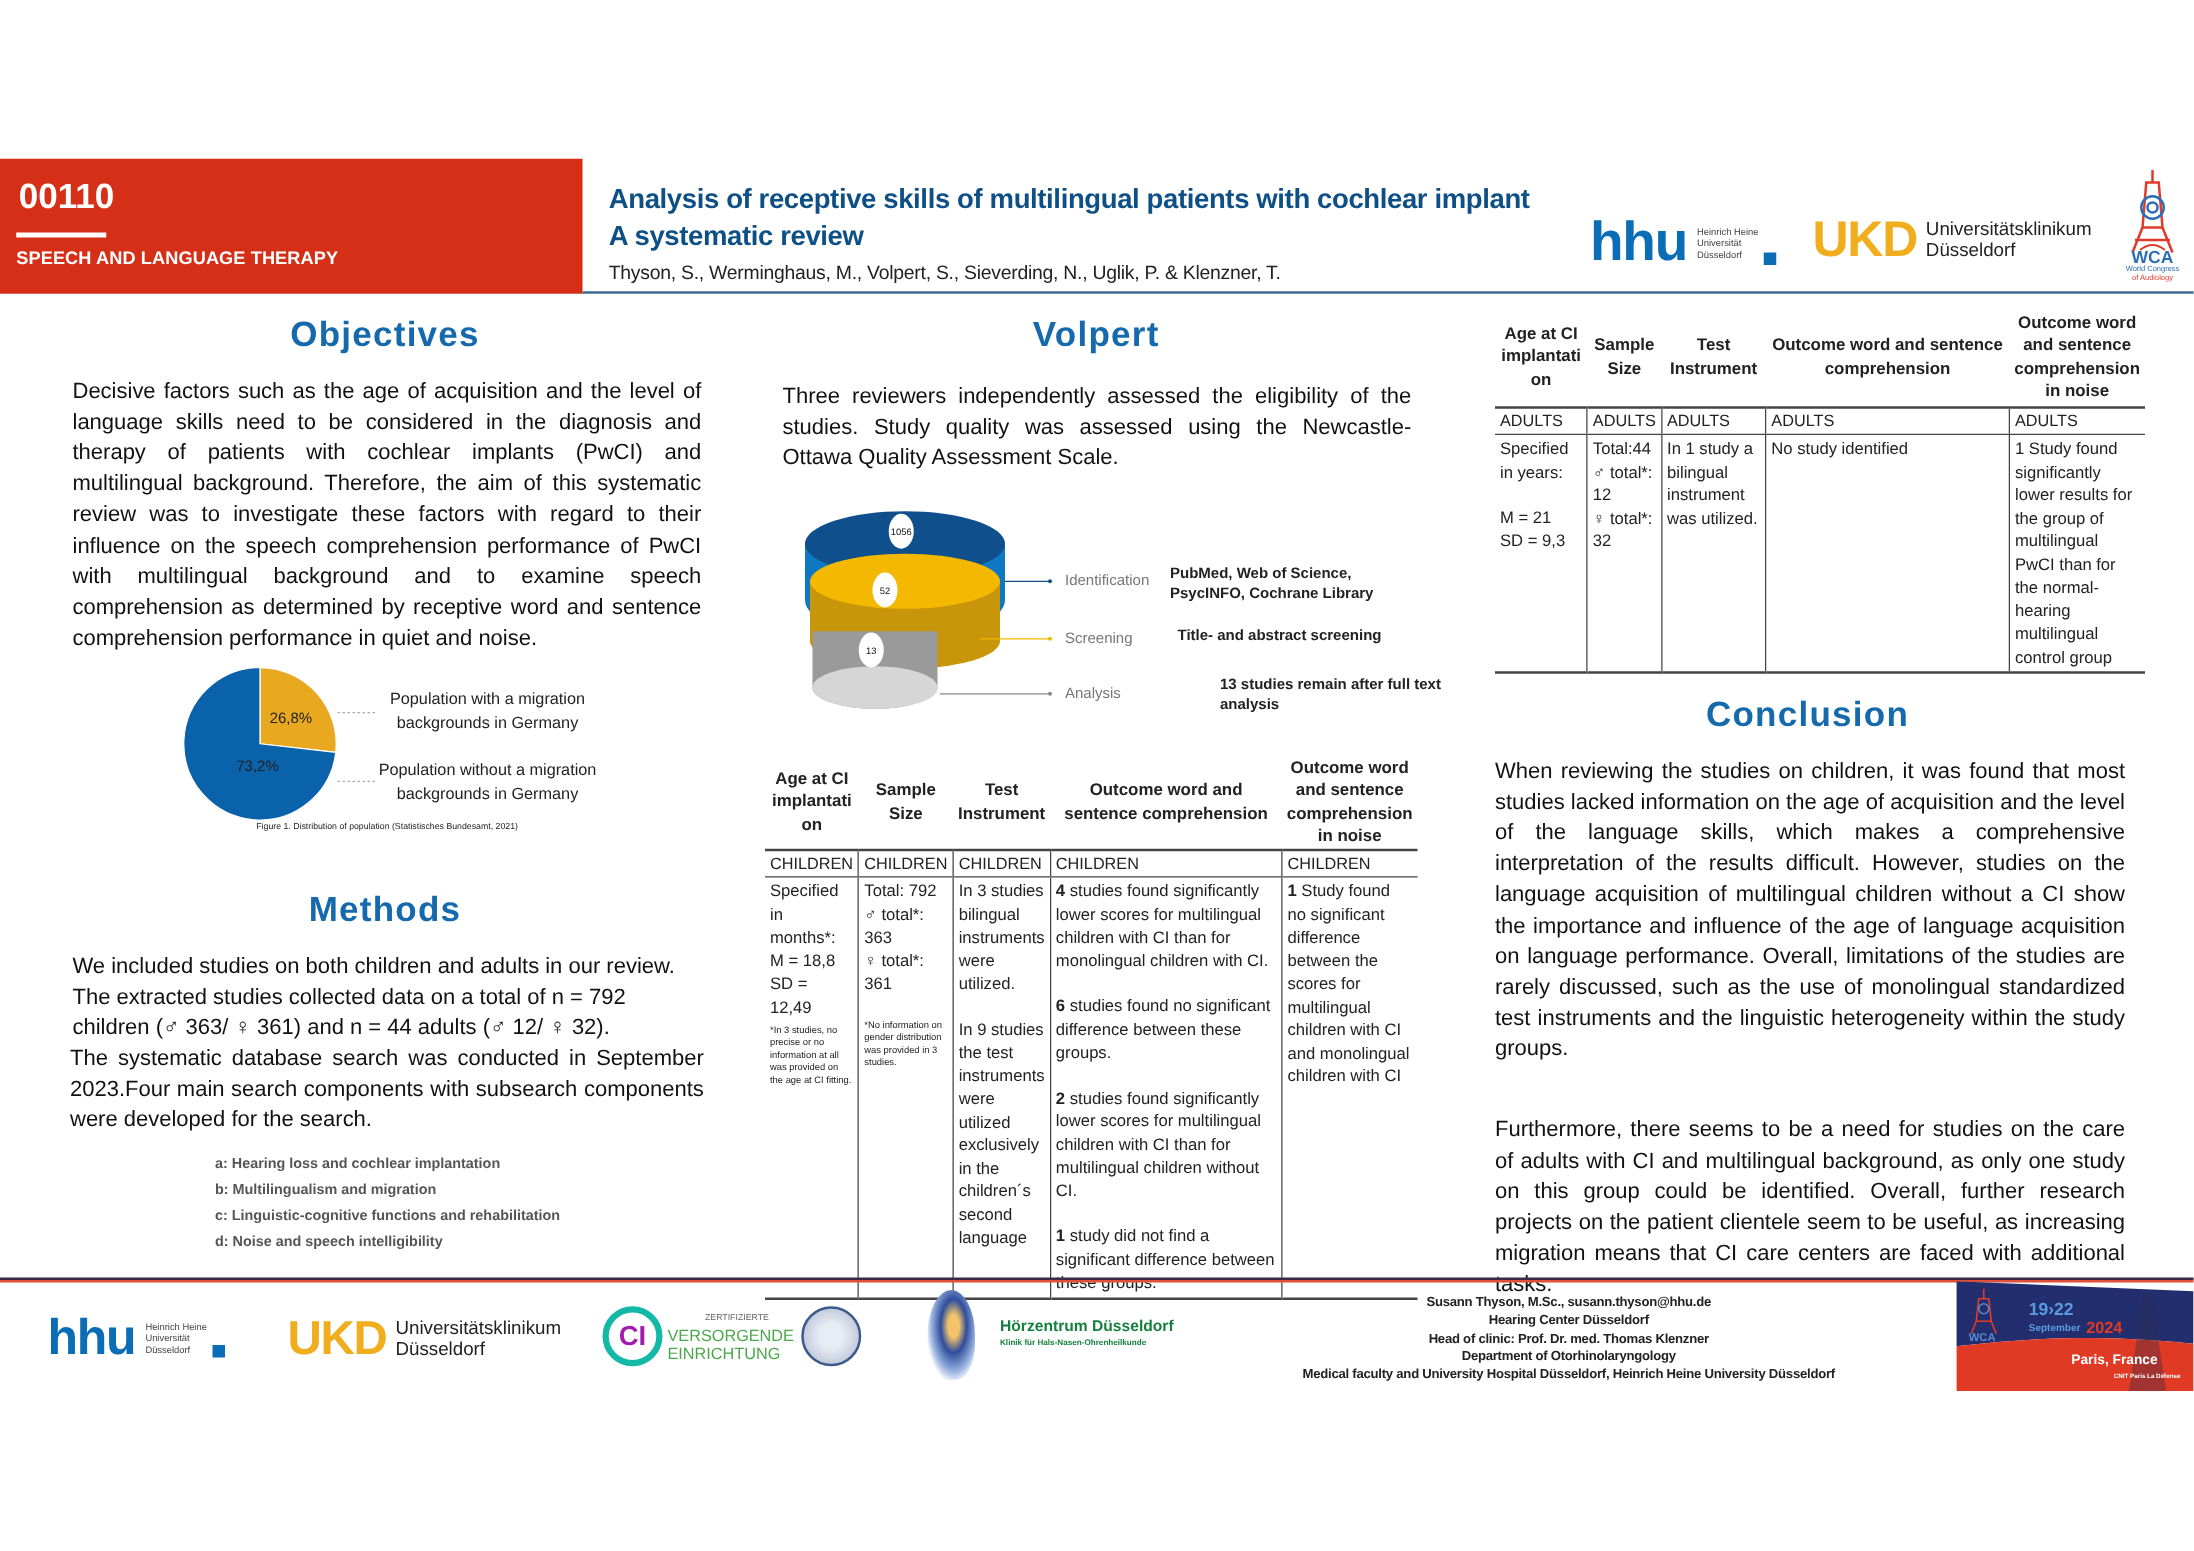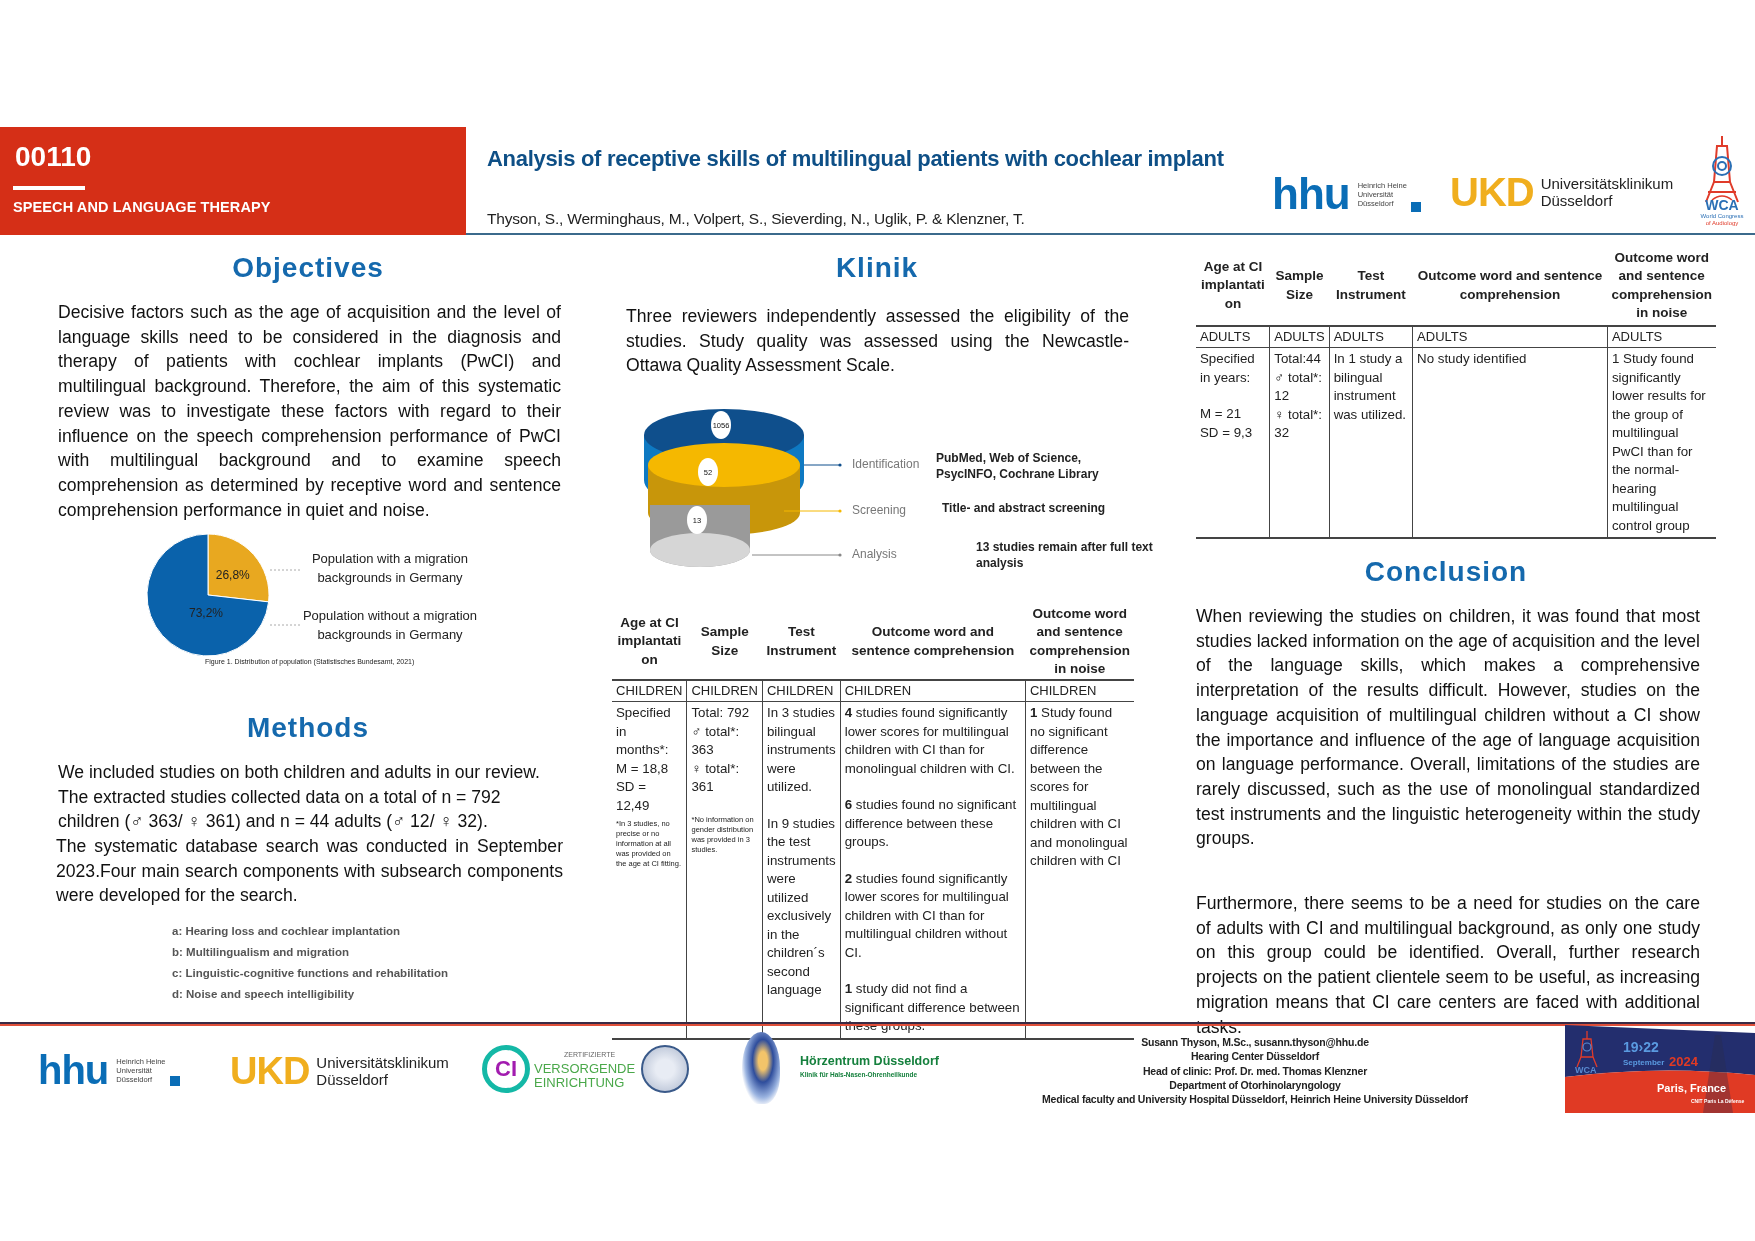--- a/index.html
+++ b/index.html
@@ -72,20 +72,21 @@
 <body>
 
 <div class="hdr-red">
   <div class="hdr-code">00110</div>
   <div class="hdr-underline"></div>
   <div class="hdr-dept">SPEECH AND LANGUAGE THERAPY</div>
 </div>
 <div class="hdr-line"></div>
 <div class="hdr-title">
   <div>Analysis of receptive skills of multilingual patients with cochlear implant</div>
+  <div>A systematic review</div>
 </div>
 <div class="hdr-authors">Thyson, S., Werminghaus, M., Volpert, S., Sieverding, N., Uglik, P. &amp; Klenzner, T.</div>
 
 <div class="logo-hhu" style="left:1272px; top:172px;">
   <span class="hhu-word">hhu</span>
   <span class="hhu-sub">
     <span class="blk">Heinrich Heine</span>
     <span class="blk">Universität</span>
     <span class="blk">Düsseldorf</span>
   </span>
@@ -139,21 +140,21 @@
 <div class="sec-h" style="left:58px; top:712px; width:500px;">Methods</div>
 <div class="body-text" style="left:58px; top:760px; width:505px; text-align:left;">We included studies on both children and adults in our review. The extracted studies collected data on a total of n = 792 children (♂ 363/ ♀ 361) and n = 44 adults (♂ 12/ ♀ 32).</div>
 <div class="body-text" style="left:56px; top:834px; width:507px;">The systematic database search was conducted in September 2023.Four main search components with subsearch components were developed for the search.</div>
 <div class="search-list">
   <div>a: Hearing loss and cochlear implantation</div>
   <div>b: Multilingualism and migration</div>
   <div>c: Linguistic-cognitive functions and rehabilitation</div>
   <div>d: Noise and speech intelligibility</div>
 </div>
 
-<div class="sec-h" style="left:627px; top:252px; width:500px;">Klinik</div>
+<div class="sec-h" style="left:627px; top:252px; width:500px;">Volpert</div>
 <div class="body-text" style="left:626px; top:304px; width:503px;">Three reviewers independently assessed the eligibility of the studies. Study quality was assessed using the Newcastle-Ottawa Quality Assessment Scale.</div>
 
 <svg class="funnel" viewBox="0 0 360 180">
 
   <path d="M4 30 L4 75 A70 26 0 0 0 164 75 L164 30 Z" fill="#0e79c2"></path>
   <ellipse cx="84" cy="30" rx="80" ry="26" fill="#0f4f8c"></ellipse>
 
   <path d="M8 60 L8 108 A76 22 0 0 0 160 108 L160 60 Z" fill="#c8960a"></path>
   <ellipse cx="84" cy="60" rx="76" ry="22" fill="#f5b800"></ellipse>
 

